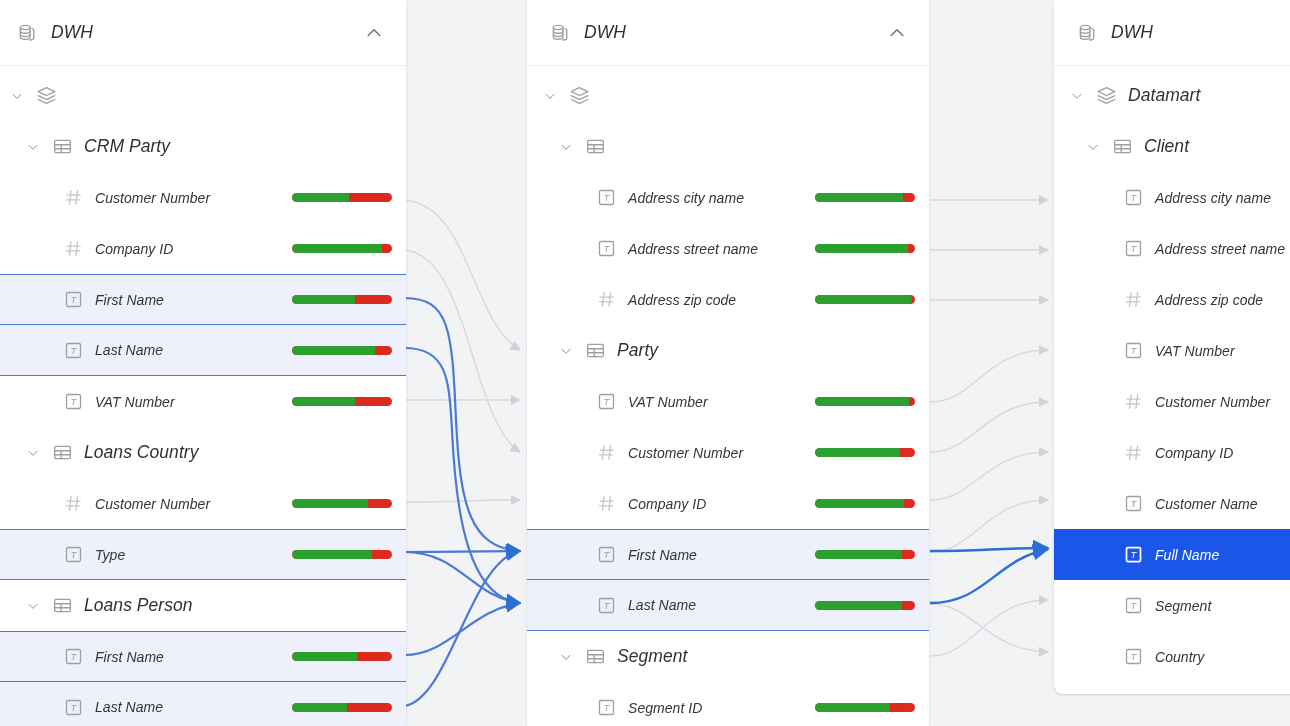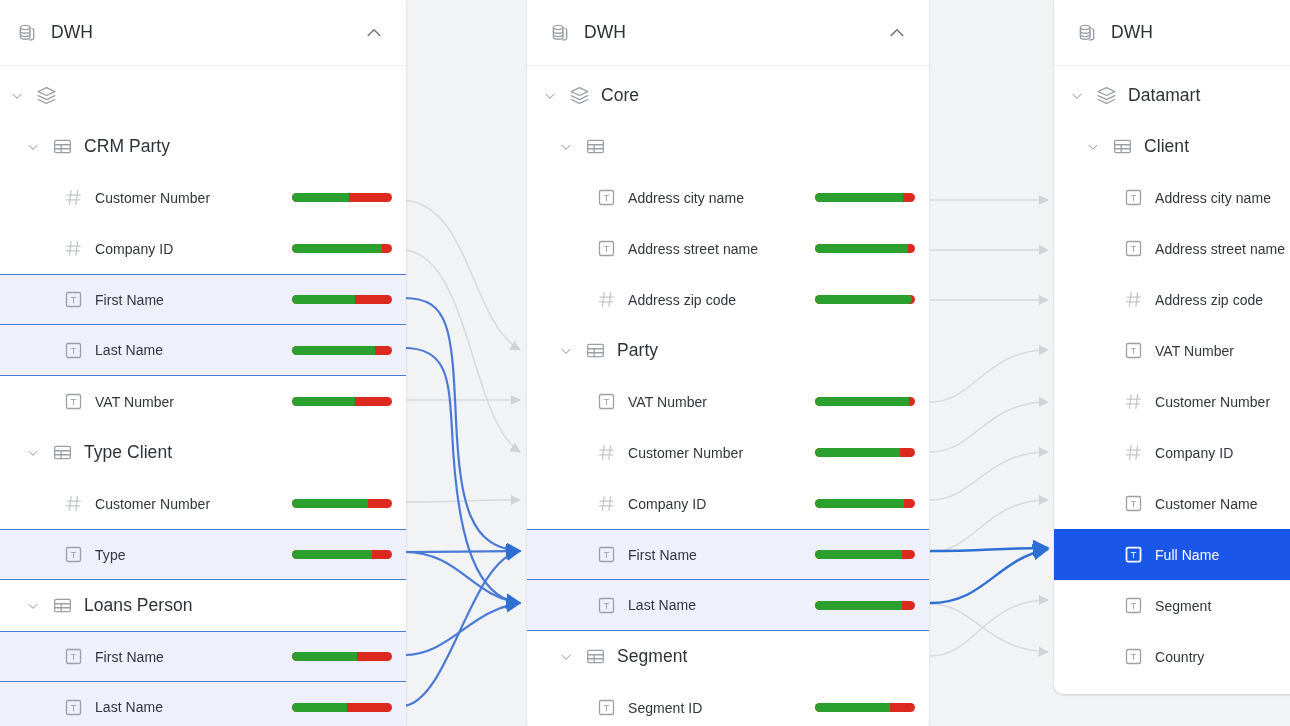--- a/index.html
+++ b/index.html
@@ -10,20 +10,21 @@
     overflow: hidden;
     background: #f2f3f5;
     font-family: "Liberation Sans", "DejaVu Sans", sans-serif;
   }
 
   #canvas {
     position: relative;
     width: 1290px;
     height: 726px;
     background: #f2f3f5;
+    font-style: italic;
   }
 
   
   #edges {
     position: absolute;
     left: 0; top: 0;
     width: 1290px; height: 726px;
     pointer-events: none;
     z-index: 1;
   }
@@ -318,21 +319,21 @@
           </span>
           <span style="flex: 0 0 10px;"></span>
           <span class="ricon">
             <svg class="ic" width="21" height="21" viewBox="0 0 24 24" fill="none" stroke="#9aa0a6" stroke-width="1.5" stroke-linecap="round" stroke-linejoin="round">
               <rect x="3" y="5" width="18" height="14" rx="1.6"></rect>
               <line x1="3" y1="10" x2="21" y2="10"></line>
               <line x1="3" y1="14.6" x2="21" y2="14.6"></line>
               <line x1="10.5" y1="10" x2="10.5" y2="19"></line>
             </svg>
           </span>
-          <span class="label">Type Client</span>
+          <span class="label">Loans Country</span>
           <span class="qbar"></span>
         </div>
         <div class="row lvl-field">
           <span style="flex: 0 0 10px;"></span>
           <span class="ricon">
             <svg class="ic" width="21" height="21" viewBox="0 0 24 24" fill="none" stroke="#c2c6cb" stroke-width="1.5" stroke-linecap="round" stroke-linejoin="round">
               <line x1="9.2" y1="4.3" x2="7.4" y2="19.7"></line>
               <line x1="16.6" y1="4.3" x2="14.8" y2="19.7"></line>
               <line x1="4.6" y1="9.3" x2="19.6" y2="9.3"></line>
               <line x1="3.9" y1="14.7" x2="18.9" y2="14.7"></line>
@@ -429,21 +430,20 @@
             </svg>
           </span>
           <span style="flex: 0 0 10px;"></span>
           <span class="ricon">
             <svg class="ic" width="21" height="21" viewBox="0 0 24 24" fill="none" stroke="#9aa0a6" stroke-width="1.5" stroke-linecap="round" stroke-linejoin="round">
               <path d="M12,3 2.5,7.5 12,12 21.5,7.5 z"></path>
               <path d="M2.5,12.2 12,16.7 21.5,12.2"></path>
               <path d="M2.5,16.6 12,21.1 21.5,16.6"></path>
             </svg>
           </span>
-          <span class="label">Core</span>
           <span class="qbar"></span>
         </div>
         <div class="row lvl-table nobar">
           <span class="caret">
             <svg class="ic" width="16" height="16" viewBox="0 0 24 24" fill="none" stroke="#8a9096" stroke-width="1.5" stroke-linecap="round" stroke-linejoin="round">
               <polyline points="6,9.5 12,15.5 18,9.5"></polyline>
             </svg>
           </span>
           <span style="flex: 0 0 10px;"></span>
           <span class="ricon">

